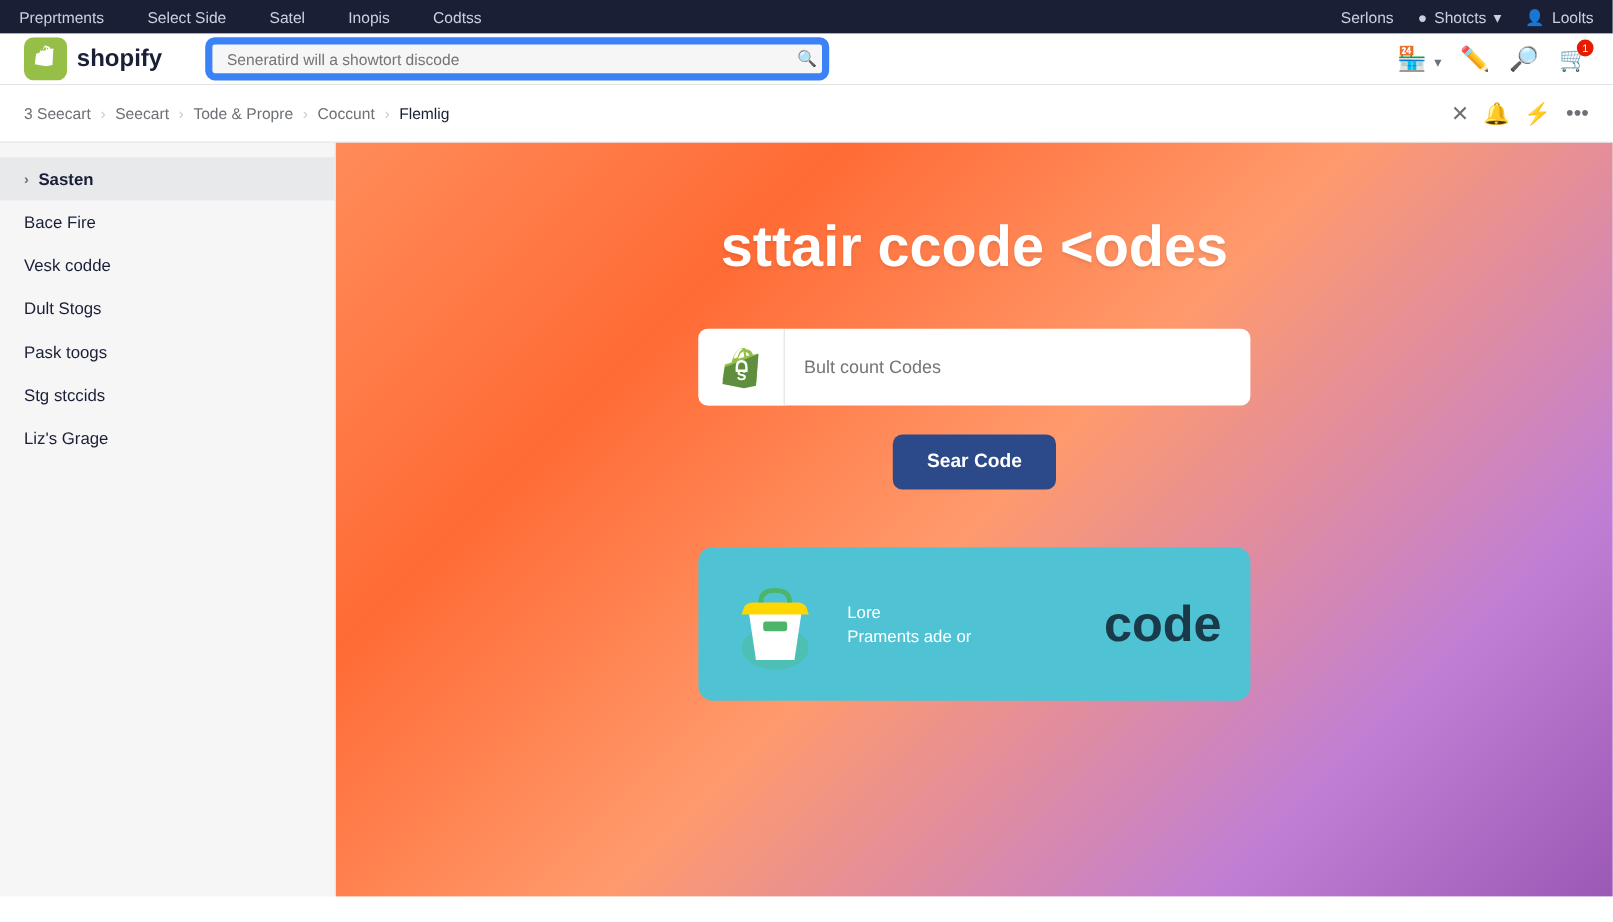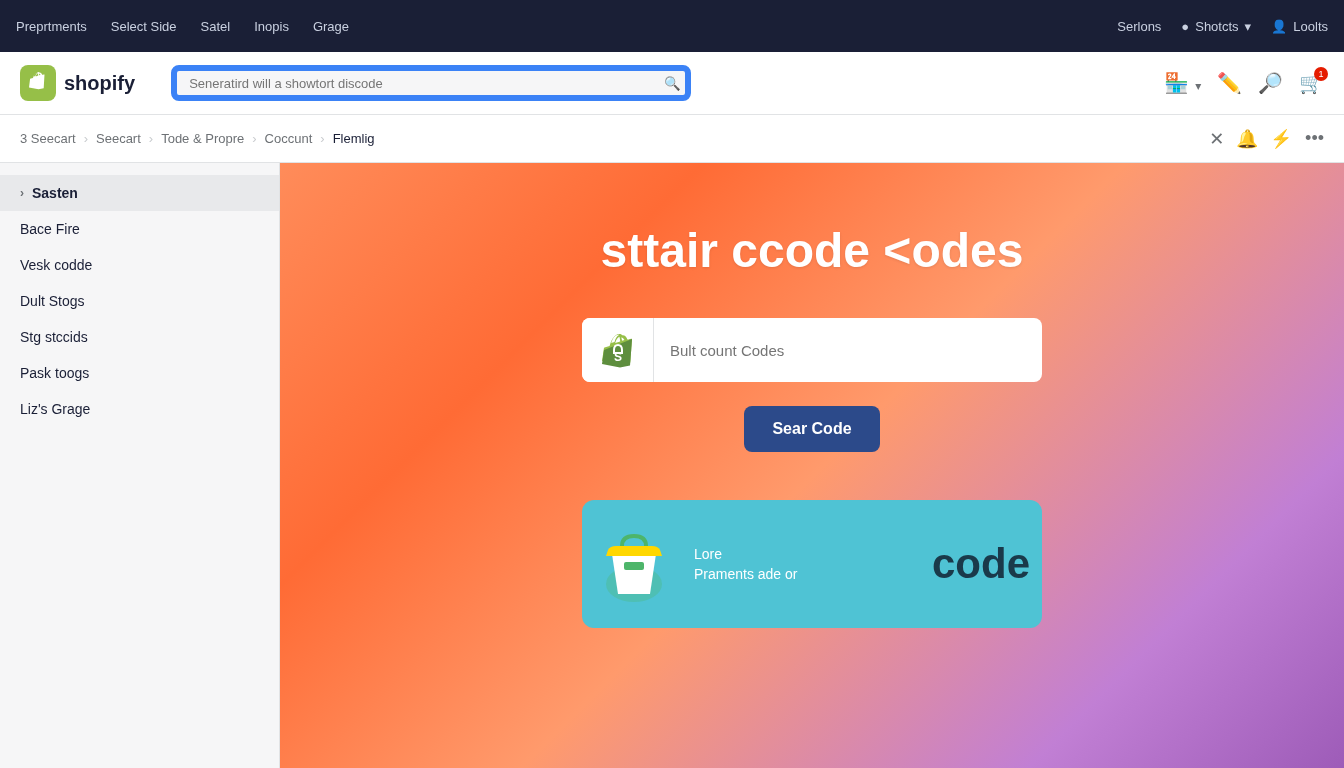--- a/index.html
+++ b/index.html
@@ -1,25 +1,25 @@
 <!DOCTYPE html>
 <html><head>
   <meta charset="utf-8">
   <style>
     * { margin: 0; padding: 0; box-sizing: border-box; }
     body { font-family: -apple-system, BlinkMacSystemFont, 'Segoe UI', sans-serif; width: 1344px; height: 768px; overflow: hidden; }
 
     
     .top-nav {
       background: #1a1f36;
-      height: 52px;
+      height: 28px;
       display: flex;
       align-items: center;
       padding: 0 16px;
-      gap: 24px;
+      gap: 36px;
     }
     .top-nav-item {
       color: #c9d0e0;
       font-size: 13px;
       cursor: pointer;
     }
     .top-nav-right {
       margin-left: auto;
       display: flex;
       align-items: center;
@@ -30,21 +30,21 @@
       font-size: 13px;
       cursor: pointer;
       display: flex;
       align-items: center;
       gap: 6px;
     }
 
     
     .shopify-header {
       background: #fff;
-      height: 63px;
+      height: 43px;
       display: flex;
       align-items: center;
       padding: 0 20px;
       border-bottom: 1px solid #e1e3e5;
       gap: 16px;
     }
     .shopify-logo {
       display: flex;
       align-items: center;
       gap: 8px;
@@ -244,21 +244,21 @@
       font-weight: 600;
       cursor: pointer;
       margin-bottom: 48px;
     }
 
     
     .bottom-card {
       background: #4fc3d4;
       border-radius: 12px;
       width: 460px;
-      padding: 24px 12px;
+      padding: 24px 24px;
       display: flex;
       align-items: center;
       gap: 20px;
     }
     .bottom-card-logo {
       width: 80px;
       height: 80px;
       flex-shrink: 0;
     }
     .bottom-card-text {
@@ -282,21 +282,21 @@
     }
   </style>
 </head>
 <body>
 
 <nav class="top-nav">
   <span class="top-nav-item">Preprtments</span>
   <span class="top-nav-item">Select Side</span>
   <span class="top-nav-item">Satel</span>
   <span class="top-nav-item">Inopis</span>
-  <span class="top-nav-item">Grage</span>
+  <span class="top-nav-item">Codtss</span>
   <div class="top-nav-right">
     <span class="top-nav-right-item">Serlons</span>
     <span class="top-nav-right-item">
       <span>●</span>
       <span>Shotcts</span>
       <span>▾</span>
     </span>
     <span class="top-nav-right-item">
       <span>👤</span>
       <span>Loolts</span>
@@ -364,24 +364,24 @@
     <div class="sidebar-item">
       <span>Bace Fire</span>
     </div>
     <div class="sidebar-item">
       <span>Vesk codde</span>
     </div>
     <div class="sidebar-item">
       <span>Dult Stogs</span>
     </div>
     <div class="sidebar-item">
+      <span>Pask toogs</span>
+    </div>
+    <div class="sidebar-item">
       <span>Stg stccids</span>
-    </div>
-    <div class="sidebar-item">
-      <span>Pask toogs</span>
     </div>
     <div class="sidebar-item">
       <span>Liz's Grage</span>
     </div>
   </aside>
 
   <main class="main-content">
     <h1 class="main-title">sttair ccode &lt;odes</h1>
 
     <div class="code-input-container">

